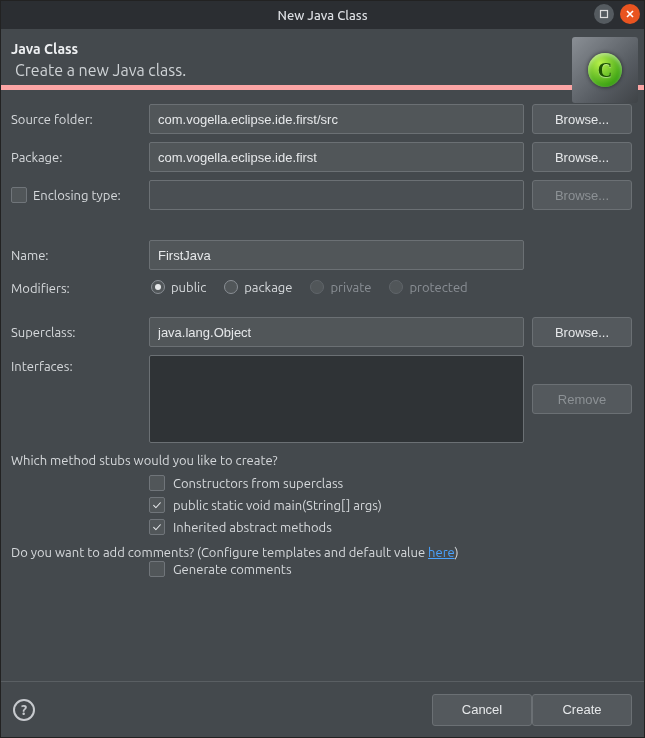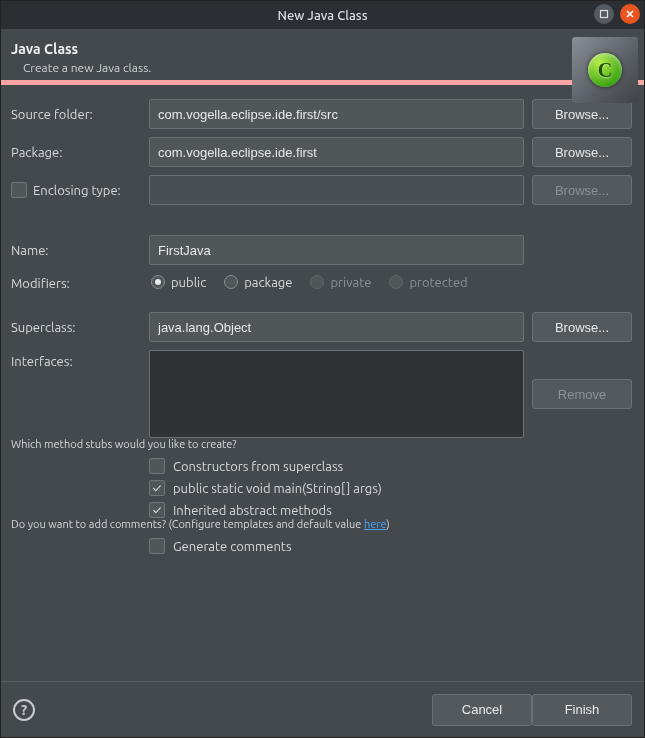--- a/index.html
+++ b/index.html
@@ -18,21 +18,21 @@
   }
   .titlebar .title { pointer-events:none; }
   .titlebar .controls { position:absolute; right:4px; top:3px; display:flex; gap:6px; }
   .ctrl-btn { width:20px; height:20px; border-radius:10px; display:flex; align-items:center; justify-content:center; }
   .ctrl-restore { background:#555b60; color:#ddd; font-size:10px; }
   .ctrl-close { background:#e95420; color:#fff; font-size:12px; }
   .ctrl-btn svg { width:10px; height:10px; }
   
   .header { background:#44494d; padding:12px 12px 6px 10px; position:relative; border-bottom:5px solid #fca5a5; }
   .header h1 { font-size:14px; font-weight:600; color:#eef0f2; }
-  .header p { font-size:12px; color:#cfd3d6; margin-top:4px; margin-left:12px; }
+  .header p { font-size:16px; color:#cfd3d6; margin-top:4px; margin-left:4px; }
   .header .banner {
     position:absolute; right:6px; top:8px; width:66px; height:66px;
     background: linear-gradient(135deg,#8a8f95 0%, #595e64 60%, #3f4347 100%);
     border-radius:3px; display:flex; align-items:center; justify-content:center;
   }
   .banner .c-badge {
     width:34px; height:34px; border-radius:50%;
     background: radial-gradient(circle at 35% 30%, #b7f04a, #3fa514 70%, #1f6a08);
     box-shadow: 0 0 4px rgba(0,0,0,0.6), inset 0 2px 4px rgba(255,255,255,0.5);
     display:flex; align-items:center; justify-content:center;
@@ -70,21 +70,21 @@
   .mod-row { display:flex; align-items:center; gap:18px; flex-wrap:wrap; padding-left:2px;}
   .mod-item { display:flex; align-items:center; gap:6px; font-size:13px; }
   .mod-item.disabled { color:#8a8f95; }
   .interfaces-box {
     background:#2f3336; border:1px solid #6b7074; height:88px; border-radius:2px;
   }
   .iface-btns { display:flex; flex-direction:column; gap:8px; }
   .stub-list { display:flex; flex-direction:column; gap:6px; margin-top:4px; }
   .stub-row { display:flex; align-items:center; gap:8px; }
   .link { color:#4aa3ff; text-decoration:underline; cursor:pointer; }
-  .question { color:#d6d9dc; font-size:11px; }
+  .question { color:#d6d9dc; font-size:13px; margin-top:10px; }
   
   .footer {
     background:#44494d; border-top:1px solid #5a5f63; height:56px;
     display:flex; align-items:center; justify-content:space-between; padding:0 12px;
   }
   .footer .right { display:flex; }
   .footer .btn { width:100px; height:32px; }
   .help-icon { width:22px; height:22px; border:2px solid #c7cace; border-radius:50%;
     display:flex; align-items:center; justify-content:center; color:#c7cace; font-weight:700; font-size:14px;}
 </style>
@@ -192,33 +192,33 @@
         <div class="stub-row">
           <span class="chk checked"></span>
           <span>Inherited abstract methods</span>
         </div>
       </div>
     </div>
 
     <div class="question">
       <span>Do you want to add comments? (Configure templates and default value </span><span class="link">here</span><span>)</span>
     </div>
-    <div class="form-grid" style="grid-template-columns:130px 1fr; margin-top:8px;">
+    <div class="form-grid" style="grid-template-columns:130px 1fr; margin-top:2px;">
       <div></div>
       <div class="stub-row">
         <span class="chk"></span>
         <span>Generate comments</span>
       </div>
     </div>
 
   </div>
 
   <div class="footer">
     <div class="help-icon">
       <span>?</span>
     </div>
     <div class="right">
       <button class="btn">Cancel</button>
-      <button class="btn">Finish</button>
+      <button class="btn">Create</button>
     </div>
   </div>
 
 </div>
 
 </body></html>

